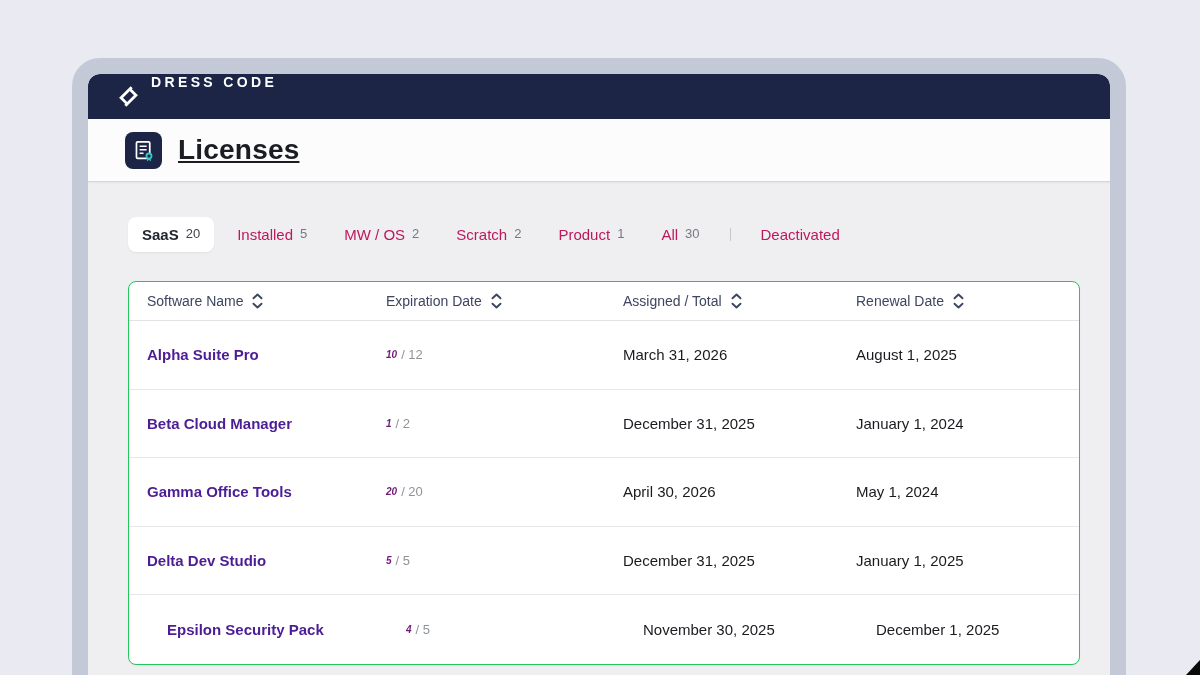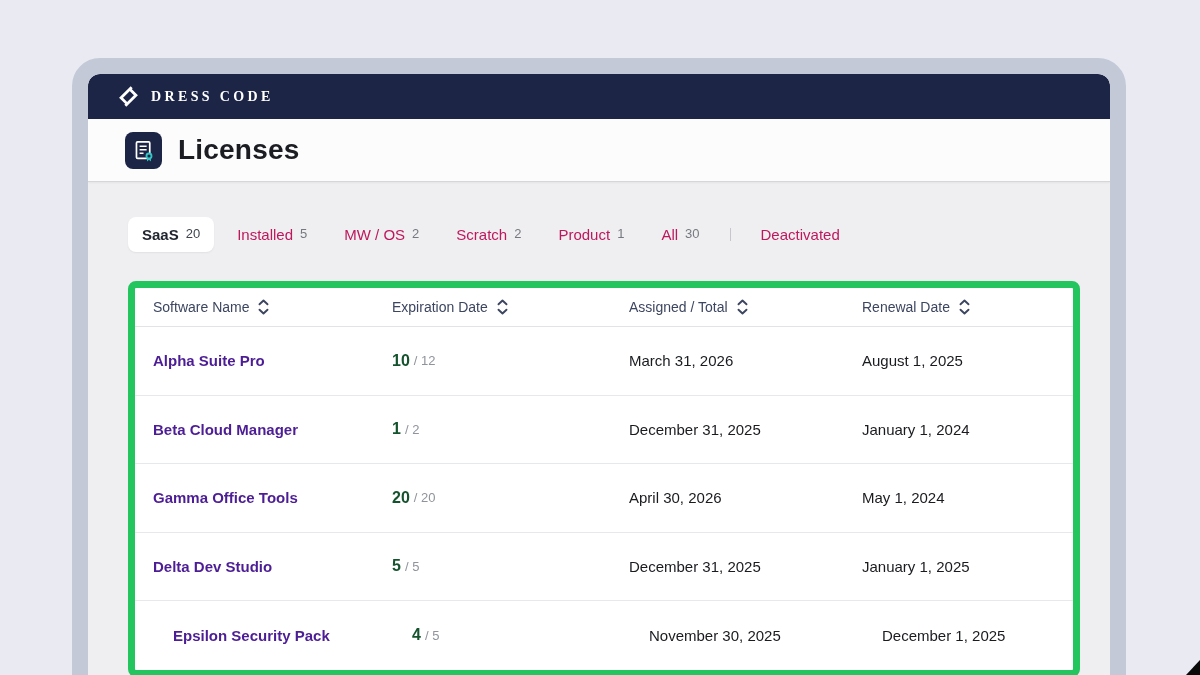--- a/index.html
+++ b/index.html
@@ -17,23 +17,22 @@
     background:#efeff1;
     overflow:hidden;
   }
   .app { width:100%; height:100%; display:flex; flex-direction:column; }
 
   
   .topbar {
     height:45px; flex:0 0 45px;
     background:#1d2546;
     border-radius:12px 12px 0 0;
-    display:flex; align-items:center;
+    display:flex; 
     padding:0 30px;
-    font-family:Liberation Serif, serif;
   }
   .logo { display:flex; align-items:center; margin-right:12px; }
   .brand {
     color:#ffffff; font-size:14px; font-weight:700;
     letter-spacing:0.24em;
   }
 
   
   .titlebar {
     height:63px; flex:0 0 63px;
@@ -43,21 +42,21 @@
     display:flex; align-items:center;
     padding:0 37px;
     position:relative; z-index:2;
   }
   .license-badge {
     width:37px; height:37px;
     background:#1d2546; border-radius:8px;
     display:flex; align-items:center; justify-content:center;
     margin-right:16px;
   }
-  .page-title { font-size:28px; font-weight:700; color:#1b1d22; letter-spacing:0.2px; }
+  .page-title { font-size:28px; font-weight:700; color:#1b1d22; letter-spacing:0.2px;text-decoration:underline; }
 
   
   .content { flex:1 1 auto; background:#efeff1; padding:35px 42px 0 40px; }
 
   .tabs { display:flex; align-items:center; gap:9px; }
   .tab {
     display:flex; align-items:flex-start;
     padding:9px 14px; border-radius:8px;
     cursor:pointer; white-space:nowrap;
   }
@@ -66,21 +65,21 @@
   .tab.active { background:#ffffff; box-shadow:0 1px 2px rgba(0,0,0,0.06); }
   .tab.active .tab-label { color:#1f242e; font-weight:700; }
   .tab.active .tab-count { color:#3f444d; }
   .tab-divider { width:1px; height:13px; background:#c7c7cb; margin:0 7px; }
 
   
   .tablewrap {
     margin-top:29px;
     width:952px;
     background:#ffffff;
-    border:7px solid #22c55e;
+    border:1px solid #22c55e;
     border-radius:8px;
     box-shadow:0 1px 2px rgba(0,0,0,0.04);
     overflow:hidden;
   }
   .trow {
     display:grid;
     grid-template-columns:239px 237px 233px 1fr;
   }
   .thead { height:39px; border-bottom:1px solid #e2e3e7; }
   .th {
@@ -88,21 +87,21 @@
     padding-left:18px;
     font-size:14px; font-weight:500; color:#3d4660;
     cursor:pointer;
   }
   .sort-icon { flex:0 0 auto; }
   .tbody-row { height:68.5px; border-bottom:1px solid #e7e8eb; }
   .tbody-row:last-child { border-bottom:none;padding-left:20px; }
   .td { display:flex; align-items:center; padding-left:18px; }
   .td-name { font-size:15px; font-weight:700; color:#4c1d95; }
   .td-date { font-size:15px; color:#1a1b1f; }
-  .num-assigned { font-size:16px; font-weight:700; color:#14532d; }
+  .num-assigned { font-size:10px; font-weight:700; color:#701a75;font-style:italic; }
   .num-total { font-size:13px; color:#8f939b; margin-left:4px; }
 
   
   .cursor {
     position:absolute; right:0; bottom:0;
     width:14px; height:15px;
     background:#0a0a0a;
     clip-path:polygon(100% 0, 100% 100%, 0 100%);
   }
 </style>

